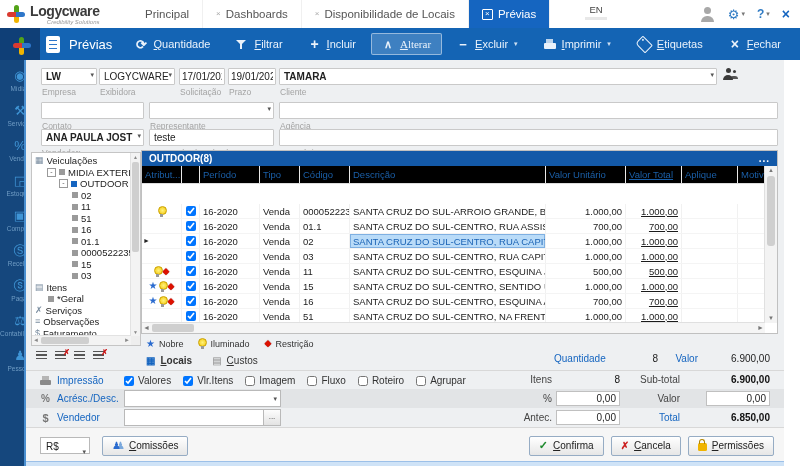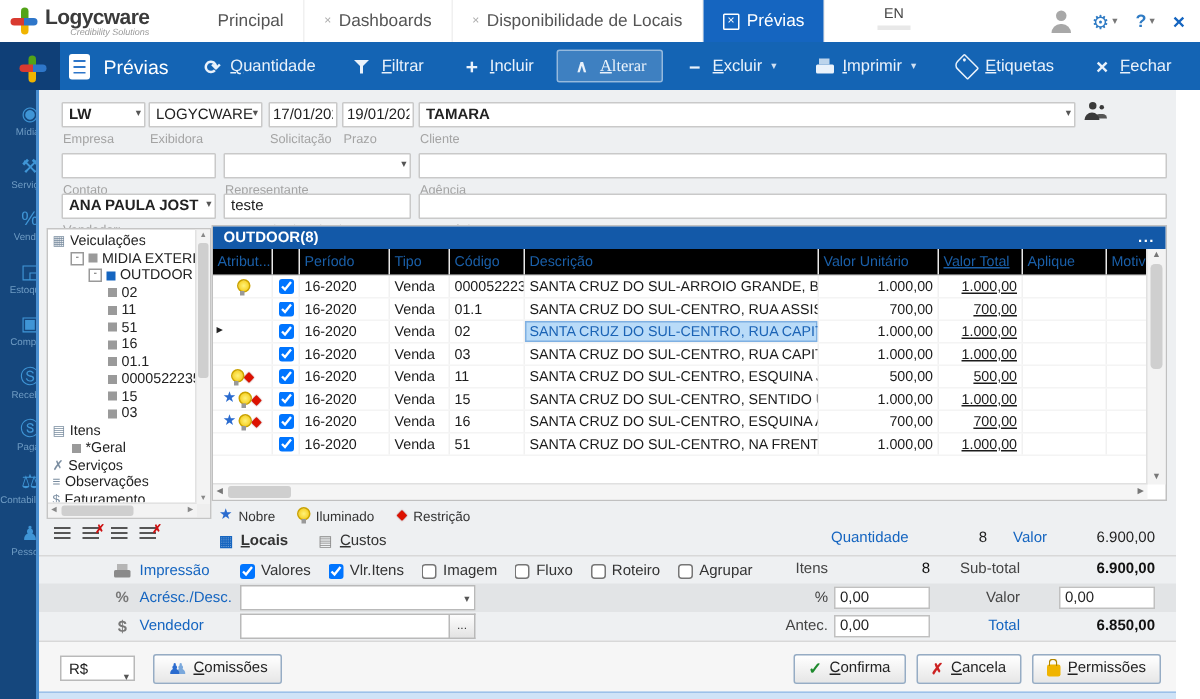--- a/index.html
+++ b/index.html
@@ -102,21 +102,21 @@
   .dsnav{position:absolute;left:10px;top:291px;display:flex;gap:8px;}
   .dsico{position:relative;width:11px;height:10px;background:repeating-linear-gradient(#555 0 1.5px,transparent 1.5px 3.5px);}
   .dsico.del::after{content:"✗";position:absolute;right:-4px;top:-3px;font-size:8px;font-weight:bold;color:#cc1111;}
 
   
   .gridpanel{position:absolute;left:115px;top:90px;width:637px;height:184px;background:#fff;border:1px solid #c0c0c0;box-sizing:border-box;display:flex;flex-direction:column;}
   .gtitle{height:15px;background:#1359a8;color:#fff;font-size:10px;font-weight:bold;display:flex;align-items:center;padding:0 7px;flex:0 0 auto;}
   .gtitle .gmenu{margin-left:auto;font-weight:bold;letter-spacing:1px;}
   .ghead{height:17px;display:flex;align-items:center;background:#000000;border-bottom:1px solid #ddd;color:#1a5fa8;font-size:9.5px;flex:0 0 auto;margin-right:12px;}
   .hc{padding:0 3px;box-sizing:border-box;white-space:nowrap;overflow:hidden;border-right:1px solid #e9e9e9;height:100%;display:flex;align-items:center;}
-  .gbody{position:relative;flex:1;overflow:hidden;margin-right:12px;}
+  .gbody{position:relative;flex:1;overflow:hidden;margin-right:12px;margin-top:20px;}
   .trow{display:flex;height:14px;align-items:center;font-size:9.5px;color:#1b1b1b;border-bottom:1px solid #f4f4f4;position:relative;}
   .tc{padding:0 3px;box-sizing:border-box;white-space:nowrap;overflow:hidden;height:100%;display:flex;align-items:center;border-right:1px solid #f1f1f1;}
   .w-atributos{width:40px;flex:0 0 auto;} .w-check{width:18px;flex:0 0 auto;justify-content:center;}
   .w-periodo{width:60px;flex:0 0 auto;} .w-tipo{width:40px;flex:0 0 auto;} .w-codigo{width:50px;flex:0 0 auto;}
   .w-descricao{width:196px;flex:0 0 auto;} .w-valor_unitario{width:80px;flex:0 0 auto;} .w-valor_total{width:56px;flex:0 0 auto;text-decoration:underline;}
   .w-aplique{width:56px;flex:0 0 auto;} .w-motivo{flex:1;}
   .tc.w-valor_unitario,.tc.w-valor_total{justify-content:flex-end;}
   .tc.w-atributos{justify-content:center;gap:1px;}
   .gchk{width:10px;height:10px;margin:0;}
   .rowmark{position:absolute;left:1px;top:3px;font-size:7px;color:#222;z-index:2;}
@@ -144,21 +144,21 @@
   .stab{display:flex;align-items:center;gap:5px;}
   .stab.active{font-weight:bold;}
   .stab .sticon{font-size:10px;color:#1565c0;}
   .stab .sticon.gray{color:#8a8a8a;}
   .stab .stlbl::first-letter{text-decoration:underline;}
   .gsummary{position:absolute;top:293px;right:14px;display:grid;grid-template-columns:62px 42px 40px 72px;font-size:10px;align-items:center;}
   .gsummary .slbl{color:#1565c0;}
   .gsummary .sval{color:#222;text-align:right;}
 
   
-  .optrow{position:absolute;left:0;right:0;height:19px;display:flex;align-items:center;font-size:10px;padding-left:36px;}
+  .optrow{position:absolute;left:0;right:0;height:19px;display:flex;align-items:center;font-size:10px;}
   .optrow.a{top:310px;border-top:1px solid #d8d8d8;}
   .optrow.b{top:329px;background:#e2e4e6;}
   .optrow.c{top:348px;}
   .optlbl{color:#1565c0;display:flex;align-items:center;gap:6px;margin-left:14px;width:84px;flex:0 0 auto;}
   .ic-print-sm{position:relative;width:11px;height:9px;flex:0 0 auto;}
   .ic-print-sm::before{content:"";position:absolute;left:0;bottom:0;width:11px;height:5.5px;background:#8a8a8a;border-radius:1px;}
   .ic-print-sm::after{content:"";position:absolute;left:2px;top:0;width:7px;height:3.5px;background:#b5b5b5;}
   .ic-pct{color:#777;font-weight:bold;font-size:10px;width:11px;text-align:center;}
   .ic-money{color:#777;font-weight:bold;font-size:11px;width:11px;text-align:center;}
   .popts{display:flex;gap:12px;align-items:center;}
@@ -166,21 +166,21 @@
   .popt input{width:10px;height:10px;margin:0;}
   .combo{position:relative;width:155px;height:15px;background:#fff;border:1px solid #b9b9b9;}
   .combo .fcaret{top:4px;}
   .payfield{width:138px;height:15px;background:#fff;border:1px solid #b9b9b9;}
   .paybtn{width:16px;height:15px;border:1px solid #b9b9b9;border-left:none;background:linear-gradient(#fdfdfd,#e3e3e3);font-size:8px;line-height:13px;text-align:center;color:#333;}
   .totgrid{position:absolute;right:14px;display:grid;grid-template-columns:60px 62px 66px 84px;align-items:center;font-size:10px;height:19px;}
   .totgrid .tlabel{text-align:right;color:#444;padding-right:6px;}
   .totgrid .tlabel.blue{color:#1565c0;}
   .totgrid .tval{text-align:right;color:#111;}
   .totgrid .tval.bold{font-weight:bold;}
-  .totgrid input{width:56px;height:13px;justify-self:end;text-align:left;font:10px "Liberation Sans",sans-serif;border:1px solid #c0c0c0;padding:0 3px;color:#222;}
+  .totgrid input{width:56px;height:13px;justify-self:end;text-align:right;font:10px "Liberation Sans",sans-serif;border:1px solid #c0c0c0;padding:0 3px;color:#222;}
   .tg-a{top:310px;} .tg-b{top:329px;} .tg-c{top:348px;}
 
   
   .wfooter{position:absolute;left:0;right:0;top:367px;height:35px;background:#f6f6f6;border-top:1px solid #d8d8d8;display:flex;align-items:center;}
   .currency{position:relative;width:50px;height:17px;background:#fff;border:1px solid #b9b9b9;margin-left:14px;font-size:10px;color:#222;line-height:17px;padding-left:5px;box-sizing:border-box;}
   .fbtn{height:20px;display:flex;align-items:center;gap:5px;padding:0 9px;border:1px solid #96acc4;border-radius:2px;background:linear-gradient(#ffffff,#e6e6e6);font-size:10px;color:#222;}
   .fbtn .lbl{display:inline-block;}
   .fbtn .lbl::first-letter{text-decoration:underline;}
   .btn-comissoes{margin-left:12px;}
   .ic-people-sm{color:#2a6bcf;font-size:10px;text-shadow:4px 0 0 #7aa8dc;margin-right:3px;}

